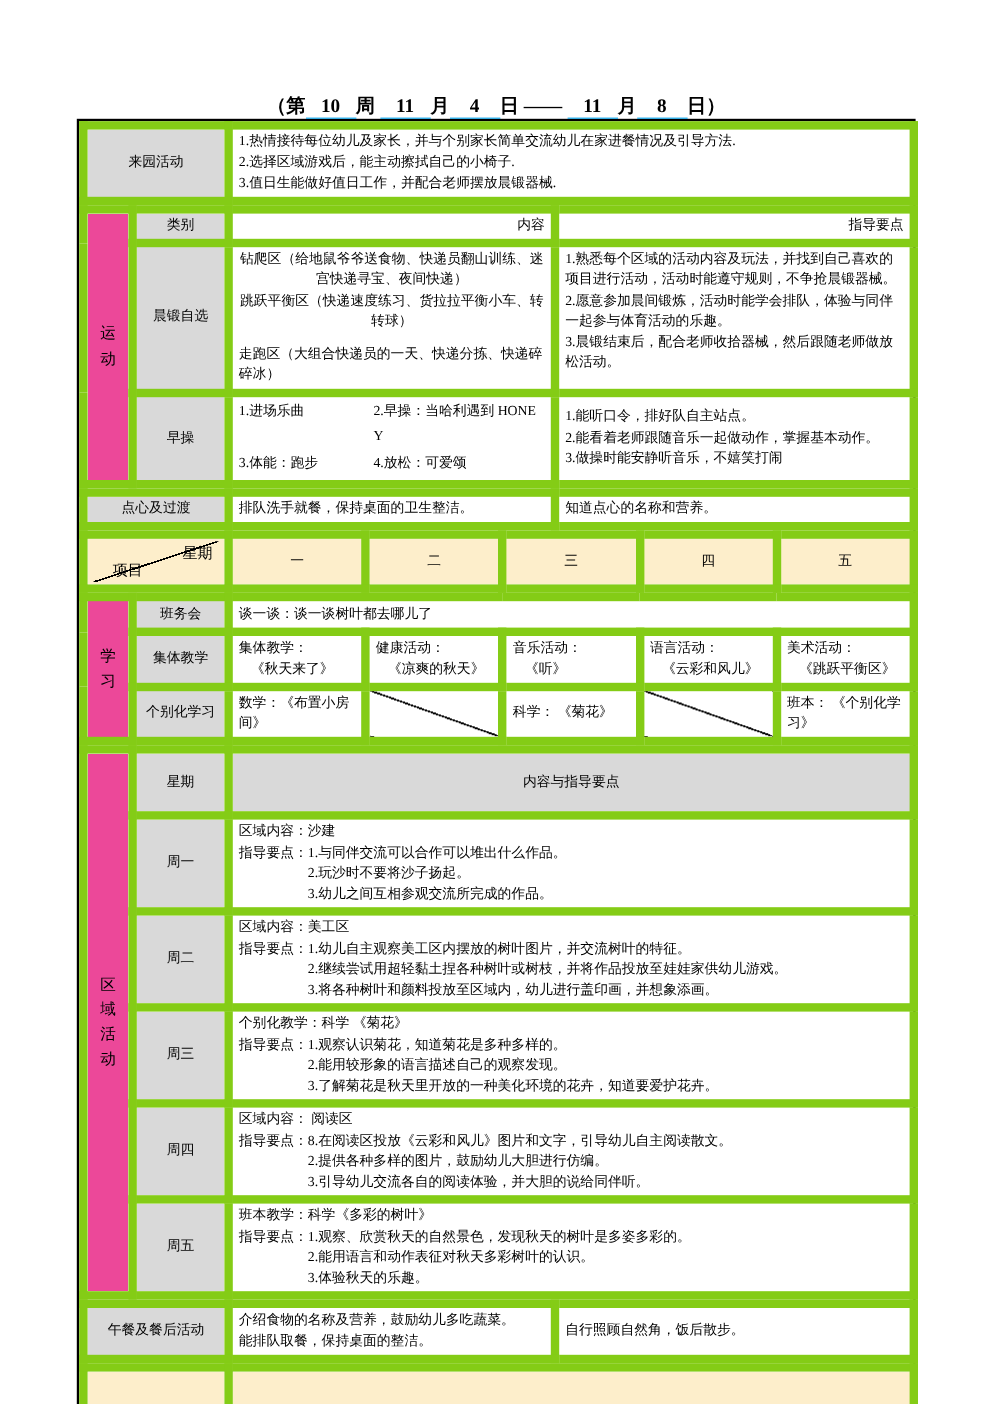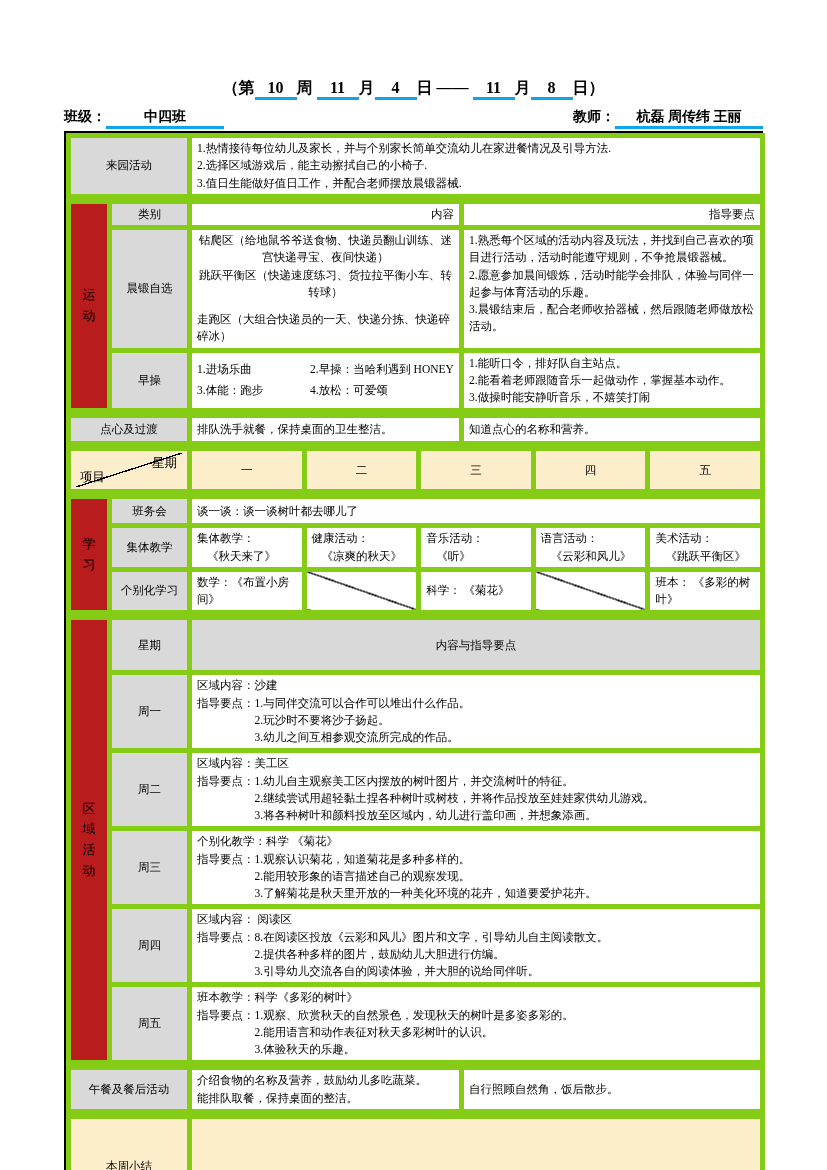--- a/index.html
+++ b/index.html
@@ -6,46 +6,46 @@
   .page{
     width:827px;height:1170px;background:#ffffff;position:relative;
     font-family:"Liberation Serif","DejaVu Serif",serif;color:#000;
     overflow:hidden;
   }
   .content{width:699px;margin-left:64px;}
   
   .doc-header{padding-top:72px;text-align:center;}
   .doc-title{font-size:25px;font-weight:bold;letter-spacing:1px;margin:0;}
   .doc-subtitle{font-size:16px;font-weight:bold;margin-top:6px;}
-  .blank{display:inline-block;border-bottom:3px solid #0ea5e9;text-align:center;
+  .blank{display:inline-block;border-bottom:1px solid #0ea5e9;text-align:center;
          min-width:34px;padding:0 4px;}
   .blank.wide{min-width:110px;}
   .blank.teacher{min-width:140px;}
   .class-line{display:flex;justify-content:space-between;align-items:flex-end;
               font-size:14px;font-weight:bold;margin-top:8px;margin-bottom:2px;}
   
   .tablewrap{border:2px solid #000;}
   table.doc{border-collapse:collapse;width:699px;table-layout:fixed;}
-  table.doc td{border:5px solid #84cc16;padding:2px 5px;font-size:11.5px;
+  table.doc td{border:7px solid #84cc16;padding:2px 5px;font-size:11.5px;
                line-height:1.5;vertical-align:middle;overflow:hidden;
                word-break:break-all;}
   td.lbl{background:#d9d9d9;text-align:center;font-size:12.5px;padding:2px 2px;}
   td.white-hdr{text-align:right;font-size:12.5px;}
-  td.vlabel{background:#b91c1c;text-align:center;}
+  td.vlabel{background:#ec4899;text-align:center;}
   .vtext{display:inline-block;width:1.1em;word-break:break-all;
          font-size:13px;line-height:1.6;text-align:center;}
   td.day-hdr{background:#fdeecb;text-align:center;font-size:13px;}
   
   td.diag-cell{background:#fdeecb;padding:0;}
   .diag-inner{position:relative;width:100%;height:34px;
     background-image:linear-gradient(to bottom right,
       transparent calc(50% - 0.7px),#000 calc(50% - 0.7px),
       #000 calc(50% + 0.7px),transparent calc(50% + 0.7px));}
   .diag-top{position:absolute;top:1px;right:5px;font-size:12.5px;}
-  .diag-bottom{position:absolute;bottom:1px;left:4px;font-size:12.5px;}
+  .diag-bottom{position:absolute;bottom:1px;left:16px;font-size:12.5px;}
   
   td.diag-up{background-image:linear-gradient(to top right,
       transparent calc(50% - 0.7px),#000 calc(50% - 0.7px),
       #000 calc(50% + 0.7px),transparent calc(50% + 0.7px));}
   
   .ctr{text-align:center;}
   .gap-top{margin-top:10px;}
   .ex-grid{display:grid;grid-template-columns:44% 56%;line-height:1.9;}
   .cell2{padding-left:10px;}
   .prow{display:flex;align-items:flex-start;}
@@ -62,28 +62,20 @@
 
     <div class="doc-header">
       <div class="doc-subtitle">
         <span>（第</span><span class="blank">10</span><span>周</span>
         <span class="blank">11</span><span>月</span><span class="blank">4</span><span>日</span>
         <span>——</span>
         <span class="blank">11</span><span>月</span><span class="blank">8</span><span>日）</span>
       </div>
     </div>
 
-    <div class="class-line">
-      <span>
-        <span>班级：</span><span class="blank wide">中四班</span>
-      </span>
-      <span>
-        <span>教师：</span><span class="blank teacher">杭磊 周传纬 王丽</span>
-      </span>
-    </div>
 
     <div class="tablewrap">
 
       <table class="doc">
         <colgroup>
             <col style="width:121px">
             <col>
           </colgroup>
         <tbody>
             <tr style="height:55px">
@@ -226,21 +218,21 @@
             <div>美术活动：</div>
             <div class="cell2">《跳跃平衡区》</div>
           </td>
         </tr>
         <tr style="height:35px">
           <td class="lbl">个别化学习</td>
           <td>数学：《布置小房间》</td>
           <td class="diag-up"></td>
           <td>科学： 《菊花》</td>
           <td class="diag-up"></td>
-          <td>班本： 《多彩的树叶》</td>
+          <td>班本： 《个别化学习》</td>
         </tr>
       </tbody>
         </table>
 
       <table class="doc">
         <colgroup>
             <col style="width:41px">
             <col style="width:80px">
             <col>
           </colgroup>

